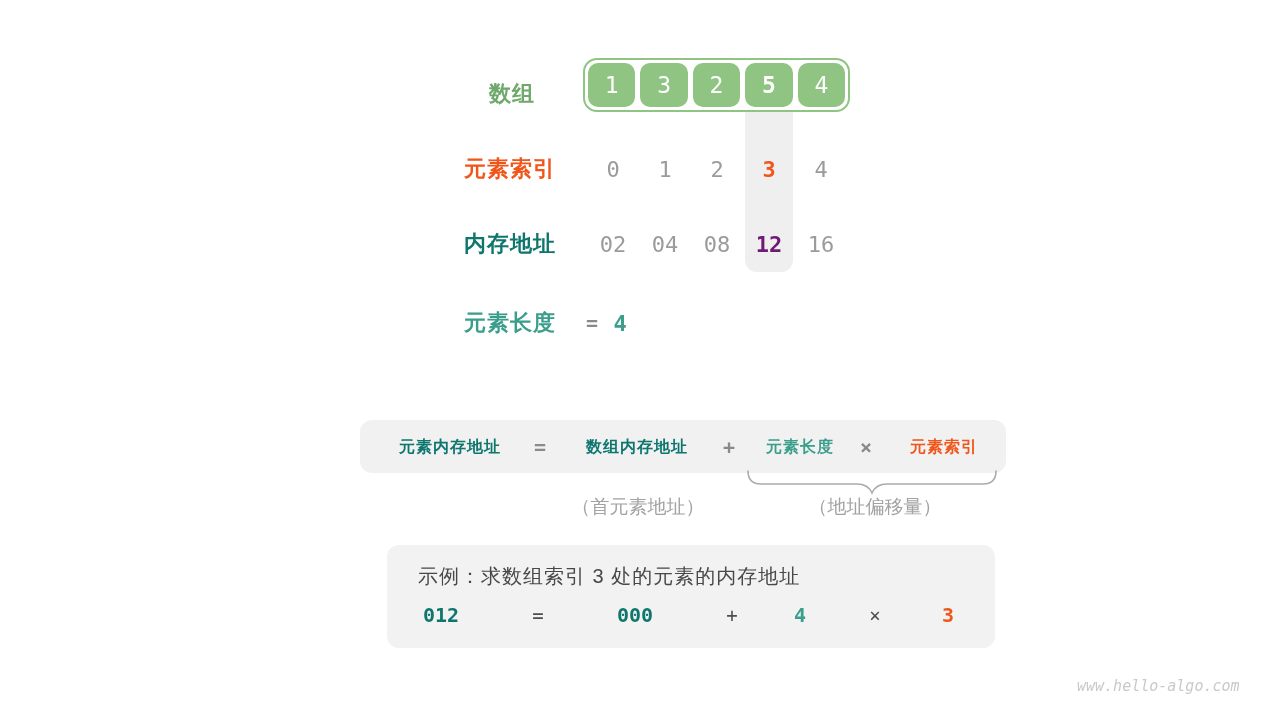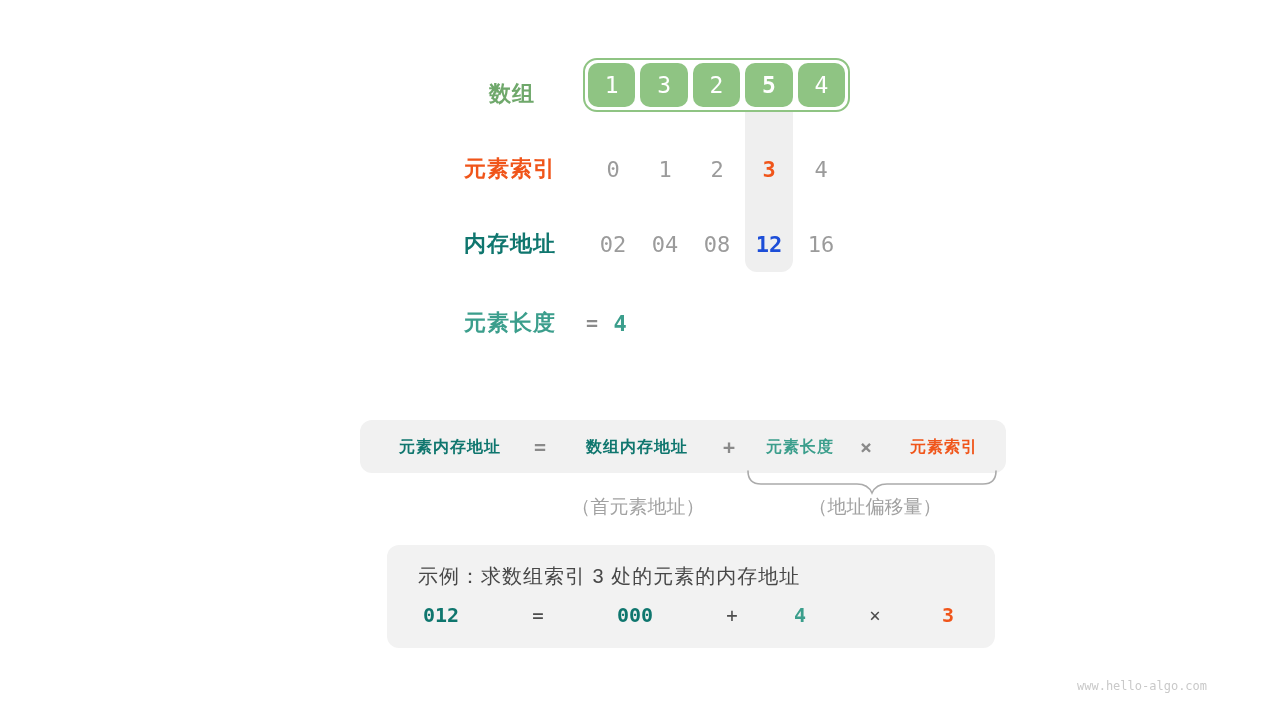--- a/index.html
+++ b/index.html
@@ -72,21 +72,21 @@
     z-index: 1;
   }
   .num-row span {
     width: 52px;
     text-align: center;
     font-family: "DejaVu Sans Mono", monospace;
     font-size: 22px;
     color: #9B9B9B;
   }
   .num-row span.hl-orange { color: #F0551A; font-weight: bold; }
-  .num-row span.hl-blue   { color: #1d4ed8; font-weight: bold; }
+  .num-row span.hl-blue   { color: #701a75; font-weight: bold; }
 
   
   .formula-bar {
     left: 360px; top: 420px;
     width: 646px; height: 53px;
     background: #F1F1F1;
     border-radius: 12px;
     z-index: 0;
   }
   .formula-token {
@@ -130,22 +130,23 @@
   }
   .example-sym {
     font-family: "DejaVu Sans Mono", monospace;
     font-size: 19px;
     color: #4D4D4D;
     z-index: 1;
   }
 
   .watermark {
     font-family: "DejaVu Sans Mono", monospace;
-    font-size: 12px;
+    font-size: 15px;
     color: #C9C9C9;
+    font-style: italic;
   }
 
   .brace { z-index: 1; }
 </style>
 </head>
 <body>
 
 <div class="canvas">
 
   <div class="abs hl-col"></div>

